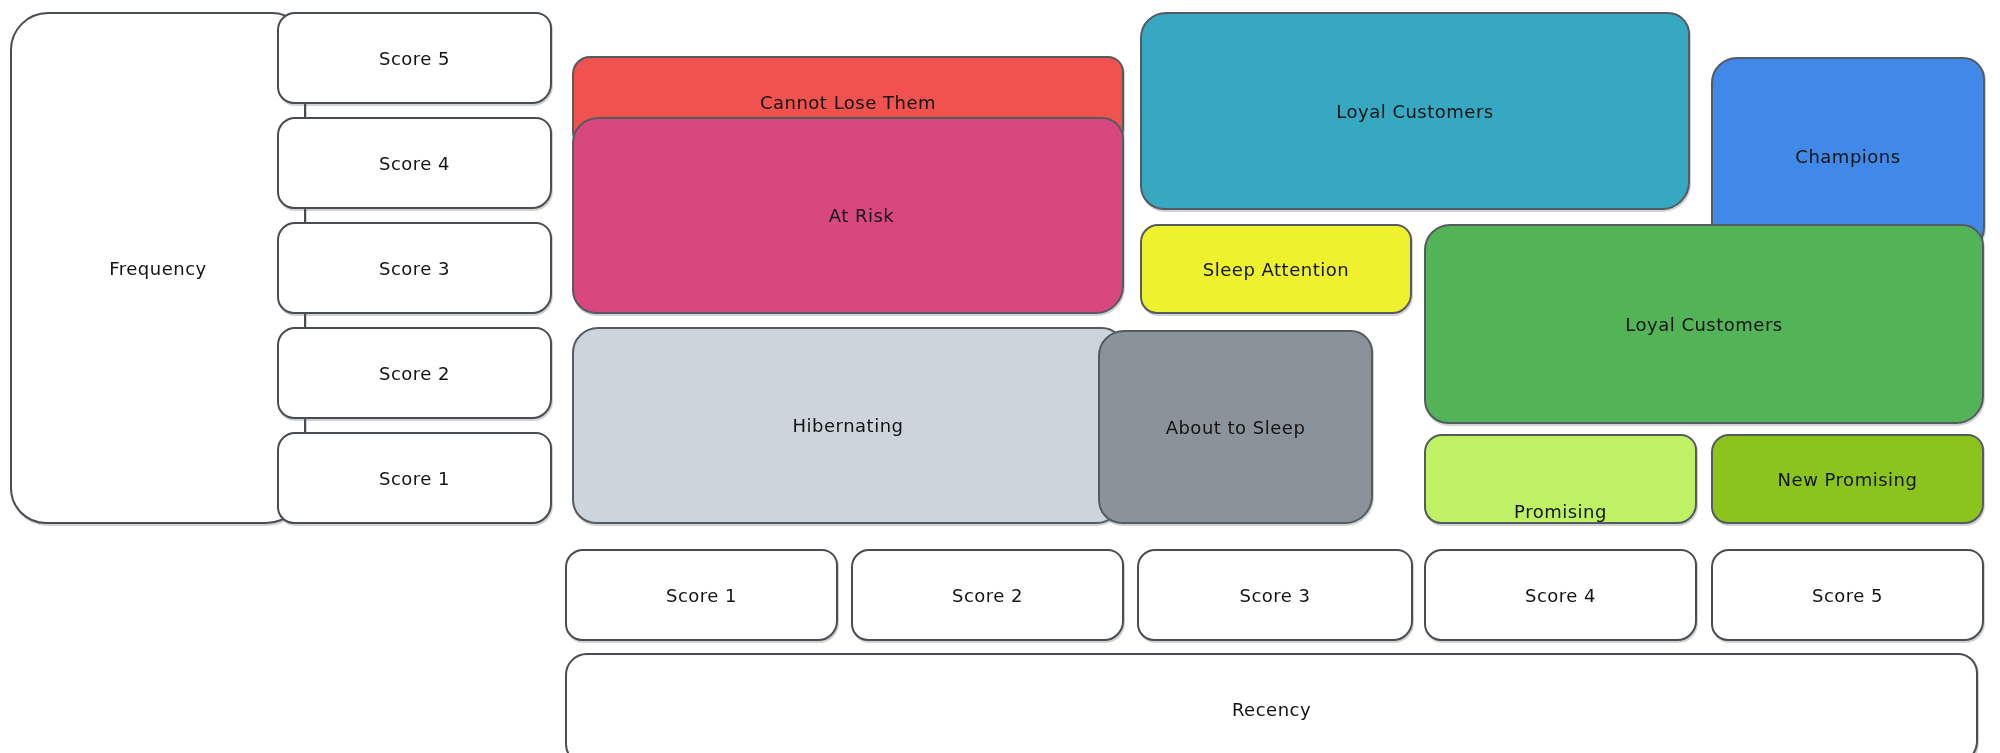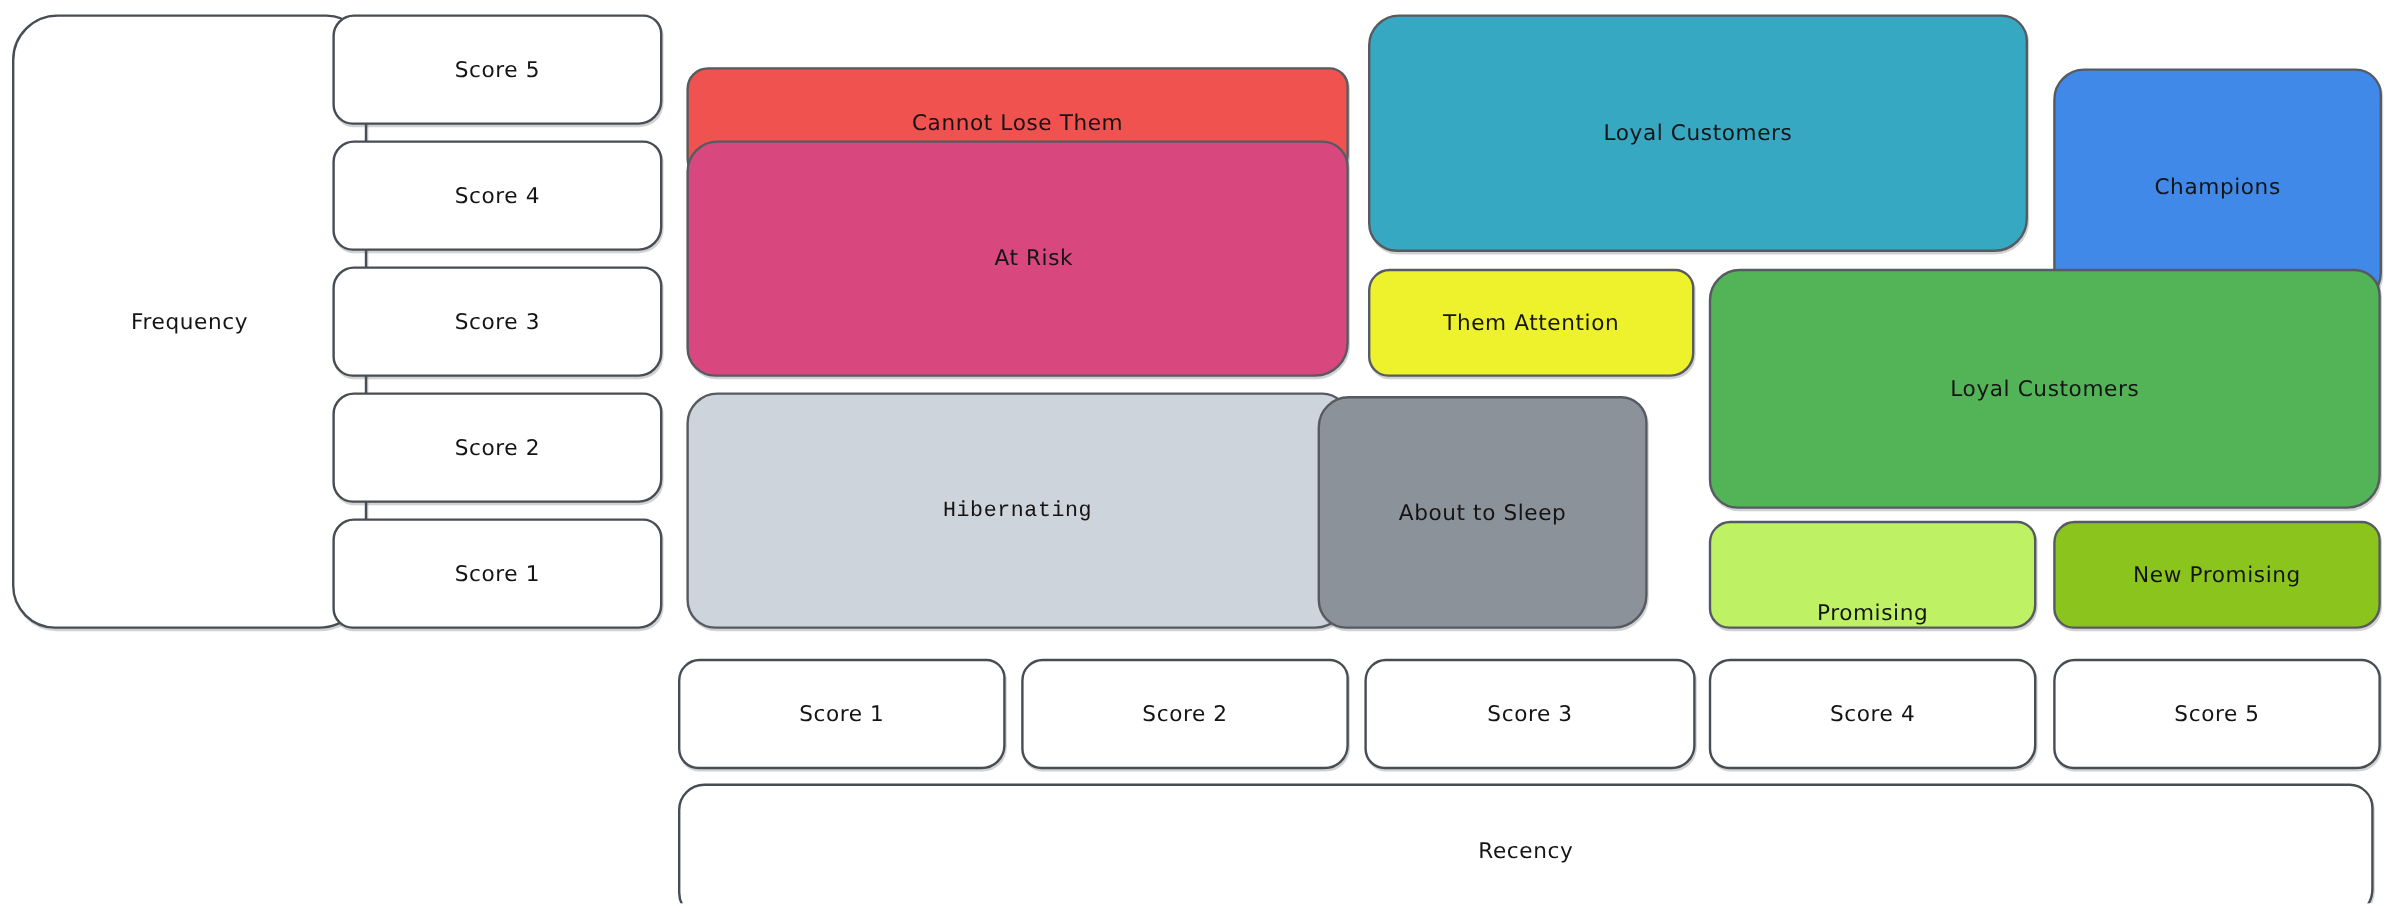--- a/index.html
+++ b/index.html
@@ -38,21 +38,21 @@
   .fcol        { left: 277px; width: 275px; height: 92px; }
   .fs5 { top: 12px;  }
   .fs4 { top: 117px; }
   .fs3 { top: 222px; }
   .fs2 { top: 327px; }
   .fs1 { top: 432px; }
 
   
   .seg-cannot        { left: 572px;  top: 12px;  width: 552px; height: 93px; margin-top: 44px;  }
   .seg-atrisk        { left: 572px;  top: 117px; width: 552px; height: 197px; }
-  .seg-hibernating   { left: 572px;  top: 327px; width: 552px; height: 197px; font-family: Liberation Mono, monospace; }
+  .seg-hibernating   { left: 572px;  top: 327px; width: 552px; height: 197px; }
   .seg-loyal-teal    { left: 1140px; top: 12px;  width: 550px; height: 198px; }
   .seg-champions     { left: 1711px; top: 12px;  width: 274px; height: 198px; margin-top: 45px; }
   .seg-need          { left: 1140px; top: 224px; width: 272px; height: 90px;  }
   .seg-aboutsleep    { left: 1098px; top: 330px; width: 275px; height: 194px; }
   .seg-loyal-green   { left: 1424px; top: 224px; width: 560px; height: 200px; }
   .seg-promising     { left: 1424px; top: 434px; width: 273px; height: 90px;  }
   .seg-newcustomers  { left: 1711px; top: 434px; width: 273px; height: 90px;  }
 
   
   .rrow { top: 549px; width: 273px; height: 92px; }
@@ -96,21 +96,21 @@
   <div class="box colored big seg-hibernating" style="background-color: rgb(206, 212, 219);">
     <span>Hibernating</span>
   </div>
   <div class="box colored big seg-loyal-teal" style="background-color: rgb(55, 168, 194);">
     <span>Loyal Customers</span>
   </div>
   <div class="box colored big seg-champions" style="background-color: rgb(64, 137, 232);">
     <span>Champions</span>
   </div>
   <div class="box colored seg-need" style="background-color: rgb(238, 242, 44);">
-    <span>Them Attention</span>
+    <span>Sleep Attention</span>
   </div>
   <div class="box colored big seg-aboutsleep" style="background-color: rgb(139, 146, 154);">
     <span>About to Sleep</span>
   </div>
   <div class="box colored big seg-loyal-green" style="background-color: rgb(82, 180, 86);">
     <span>Loyal Customers</span>
   </div>
   <div class="box colored seg-promising" style="background-color: #bef264; align-items: flex-end;">
     <span>Promising</span>
   </div>

